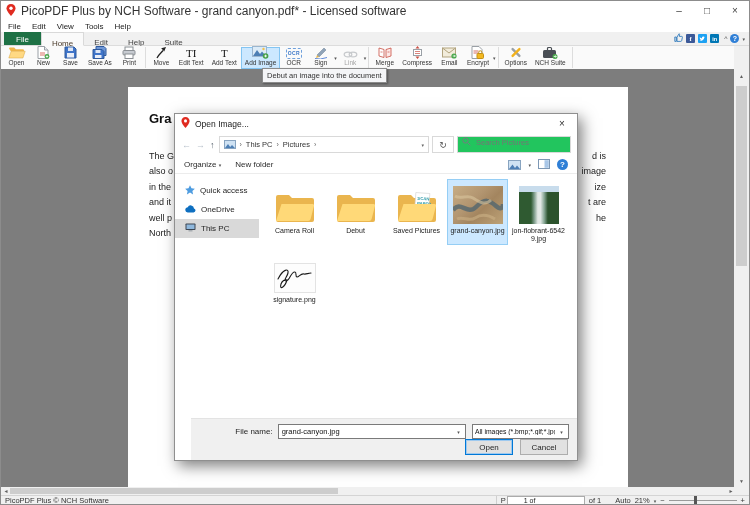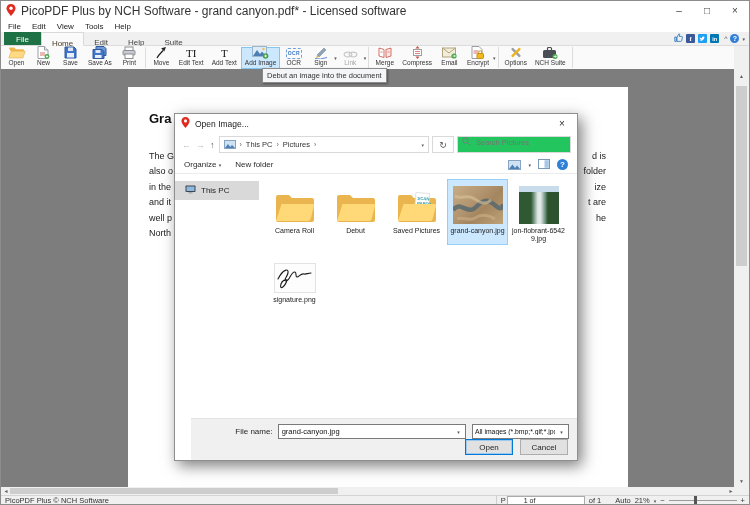--- a/index.html
+++ b/index.html
@@ -339,21 +339,21 @@
   <div class="workarea">
     <div class="docpage">
       <div class="docheading">Gra</div>
       <div class="doclines">
         <div class="docline">
             <span>The G</span>
             <span>d is</span>
           </div>
         <div class="docline">
             <span>also o</span>
-            <span>folder</span>
+            <span>image</span>
           </div>
         <div class="docline">
             <span>in the</span>
             <span>ize</span>
           </div>
         <div class="docline">
             <span>and it</span>
             <span>t are</span>
           </div>
         <div class="docline">
@@ -431,20 +431,32 @@
         <span class="tinycaret">▾</span>
         <span><svg width="12" height="10">
               <rect x=".5" y=".5" width="11" height="9" fill="#fff" stroke="#7d98b5"></rect>
               <rect x="6.5" y="1.2" width="4.3" height="7.6" fill="#a9c7e8"></rect>
             </svg></span>
         <span class="helpblue">?</span>
       </span>
     </div>
     <div class="dbody">
       <div class="dside">
+        <div class="sideitem">
+          <span><svg width="10" height="10">
+                <path d="M5 .2l1.5 3.1 3.4.4-2.5 2.3.7 3.4L5 7.6 1.9 9.4l.7-3.4L.1 3.7l3.4-.4z" fill="#4e9ce0"></path>
+              </svg></span>
+          <span>Quick access</span>
+        </div>
+        <div class="sideitem">
+          <span><svg width="11" height="8">
+                <path d="M3 7.5a2.6 2.6 0 0 1-.3-5.2A3.3 3.3 0 0 1 9 3.4a2.1 2.1 0 0 1-.4 4.1z" fill="#0e6fc0"></path>
+              </svg></span>
+          <span>OneDrive</span>
+        </div>
         <div class="sideitem sideitem-selected">
           <span><svg width="11" height="9">
                 <rect x=".5" y=".5" width="10" height="6.5" rx=".8" fill="#3c4652"></rect>
                 <rect x="1.5" y="1.5" width="8" height="4.5" fill="#8fb8dd"></rect>
                 <rect x="3.5" y="7.2" width="4" height="1.2" fill="#9aa0a6"></rect>
               </svg></span>
           <span>This PC</span>
         </div>
       </div>
       <div class="dfiles">

